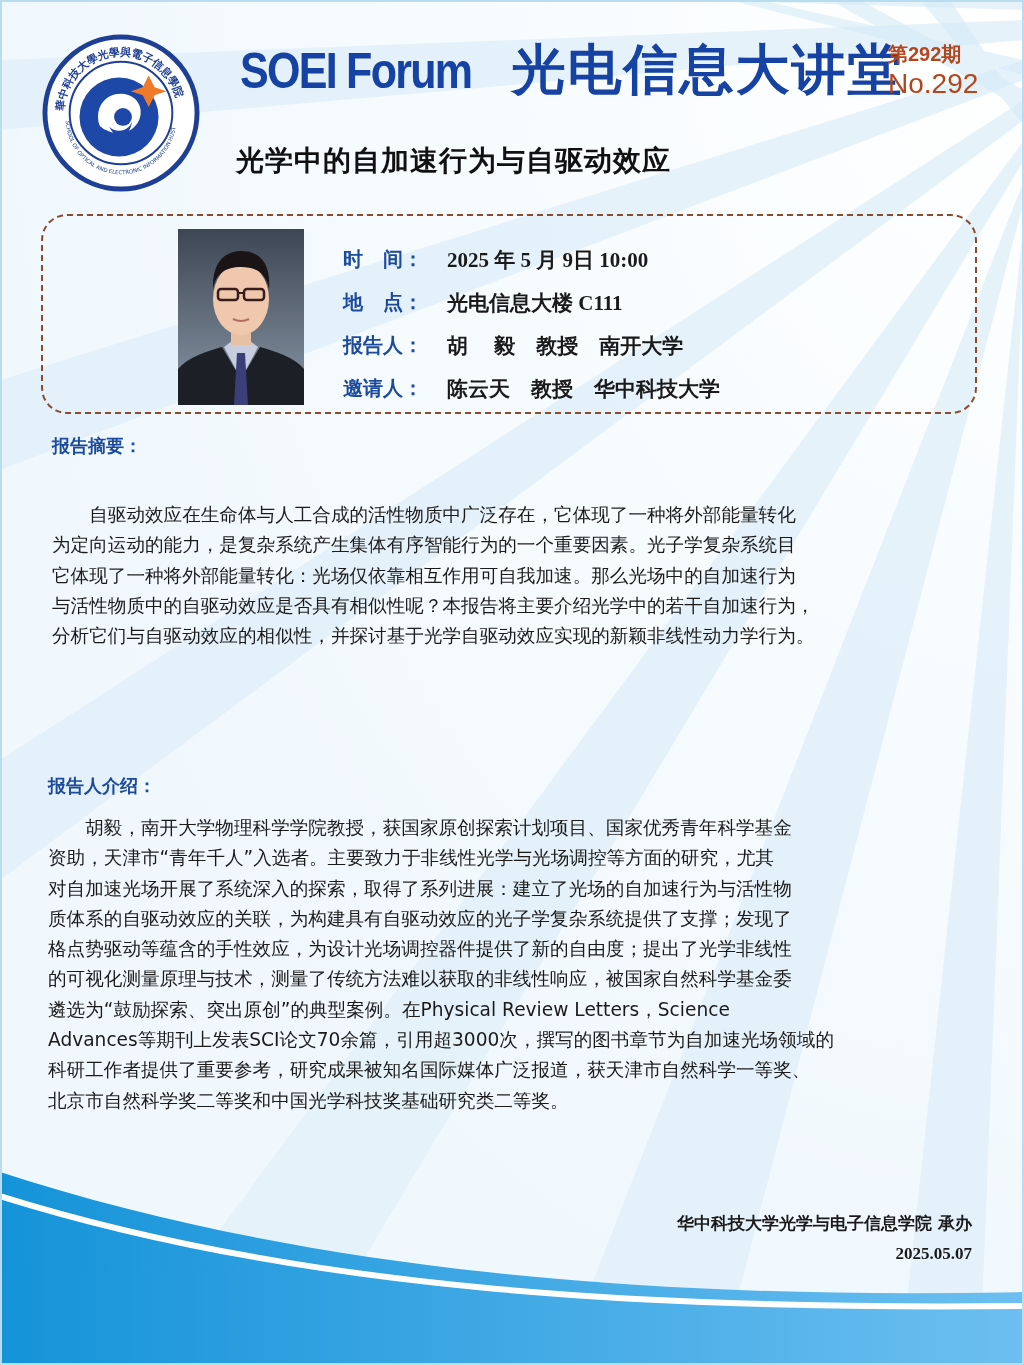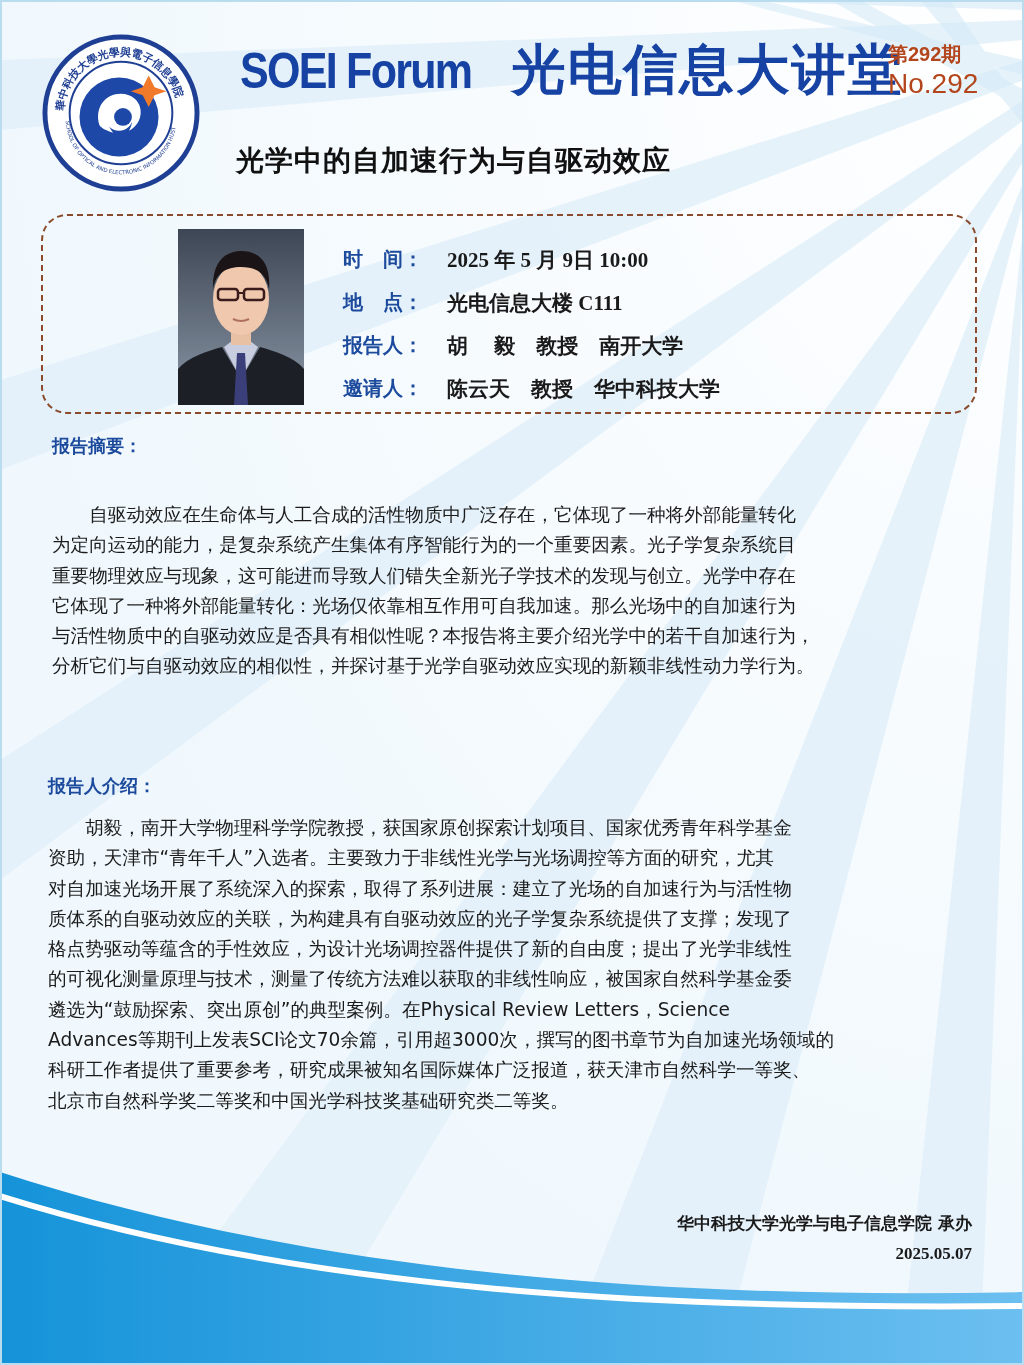--- a/index.html
+++ b/index.html
@@ -171,21 +171,20 @@
   <div class="info-row">
     <span class="lbl">邀请人：</span>
     <span class="val">陈云天　教授　华中科技大学</span>
   </div>
 </div>
 
 <div class="section-h" style="left:52px; top:434px;">报告摘要：</div>
 <div class="para" style="top:500px;">
   <span class="ln first">自驱动效应在生命体与人工合成的活性物质中广泛存在，它体现了一种将外部能量转化</span>
   <span class="ln">为定向运动的能力，是复杂系统产生集体有序智能行为的一个重要因素。光子学复杂系统目</span>
-  <span class="ln">重要物理效应与现象，这可能进而导致人们错失全新光子学技术的发现与创立。光学中存在</span>
   <span class="ln">它体现了一种将外部能量转化：光场仅依靠相互作用可自我加速。那么光场中的自加速行为</span>
   <span class="ln">与活性物质中的自驱动效应是否具有相似性呢？本报告将主要介绍光学中的若干自加速行为，</span>
   <span class="ln">分析它们与自驱动效应的相似性，并探讨基于光学自驱动效应实现的新颖非线性动力学行为。</span>
 </div>
 
 <div class="section-h" style="left:48px; top:774px;">报告人介绍：</div>
 <div class="para" style="top:813px; left:48px;">
   <span class="ln first">胡毅，南开大学物理科学学院教授，获国家原创探索计划项目、国家优秀青年科学基金</span>
   <span class="ln">资助，天津市“青年千人”入选者。主要致力于非线性光学与光场调控等方面的研究，尤其</span>
   <span class="ln">对自加速光场开展了系统深入的探索，取得了系列进展：建立了光场的自加速行为与活性物</span>

